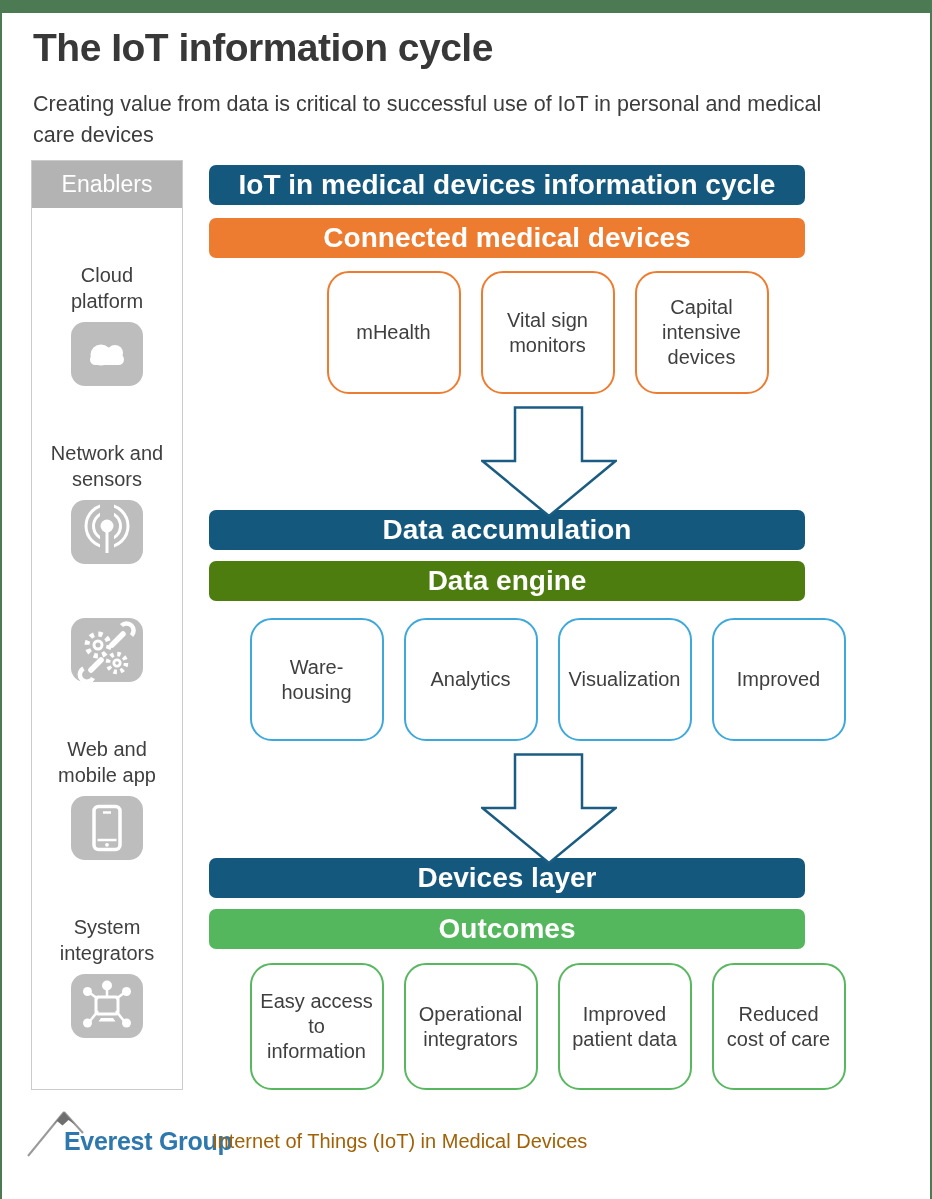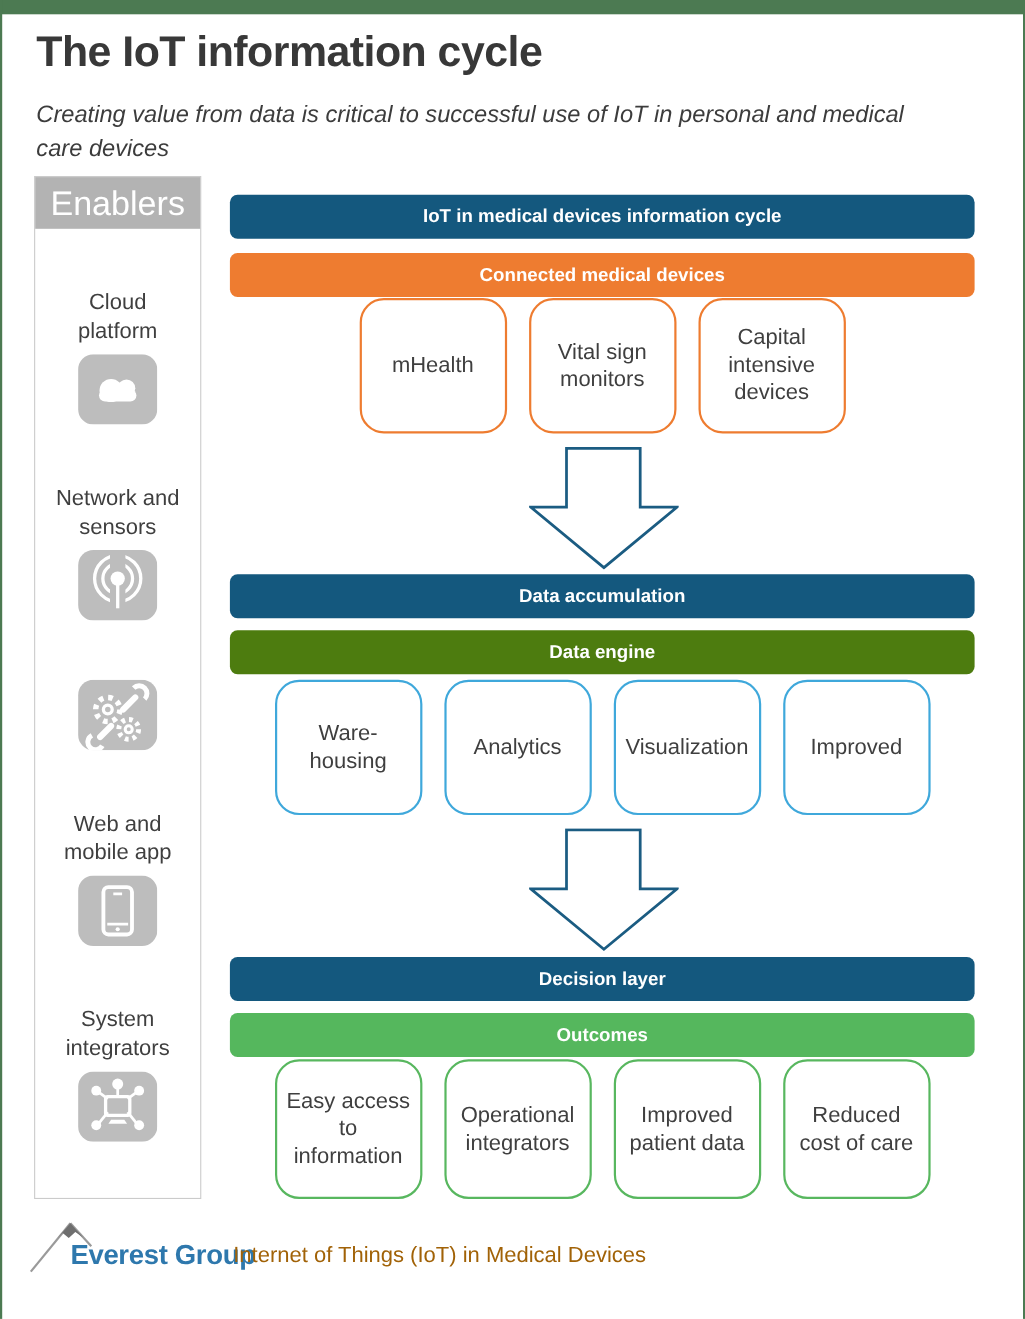--- a/index.html
+++ b/index.html
@@ -8,36 +8,36 @@
 
   
   .frame-top   { position:absolute; top:0; left:0; width:932px; height:13px; background:#4C7A52; }
   .frame-left  { position:absolute; top:0; left:0; width:2px;  height:1199px; background:#4C7A52; }
   .frame-right { position:absolute; top:0; right:0; width:2px; height:1199px; background:#4C7A52; }
 
   
   .page-title { position:absolute; left:33px; top:26px; font-size:39px; font-weight:700;
                 color:#383838; letter-spacing:-0.5px; }
   .page-subtitle { position:absolute; left:33px; top:89px; width:810px; font-size:21.5px;
-                   color:#3C3C3C; line-height:1.42;font-style:italic; }
+                   color:#3C3C3C; line-height:1.42; }
 
   
   .enablers { position:absolute; left:31px; top:160px; width:152px; height:930px;
               border:1.5px solid #CBCBCB; background:#fff; }
   .enablers-header { width:100%; height:47px; background:#B3B3B3; color:#fff;
-                     font-size:31px; text-align:center; line-height:47px; }
+                     font-size:23px; text-align:center; line-height:47px; }
   .enabler { margin-top:54px; text-align:center; }
   .enabler:first-of-type { margin-top:15px; }
   .enabler-label { width:116px; margin:0 auto 8px auto; font-size:20px; color:#3F3F3F;
                    line-height:1.3; }
   .enabler-icon { display:block; margin:0 auto; }
 
   
-  .bar { position:absolute; left:209px; width:677px; height:40px; border-radius:7px;
-         color:#fff; font-size:17px; font-weight:600; text-align:center; line-height:40px;margin-top:12px; }
+  .bar { position:absolute; left:209px; width:596px; height:40px; border-radius:7px;
+         color:#fff; font-size:28px; font-weight:600; text-align:center; line-height:40px; }
   .bar-dark   { background:#14587E; }
   .bar-orange { background:#EE7C30; }
   .bar-lblue  { background:#4d7c0f; }
   .bar-green  { background:#55B75D; }
 
   #bar-iot      { top:165px; }
   #bar-conn     { top:218px; }
   #bar-dataacc  { top:510px; z-index:1; }
   #bar-dataeng  { top:561px; }
   #bar-decision { top:858px; z-index:1; }
@@ -187,21 +187,21 @@
   <div class="flow-box box-blue">Ware-housing</div>
   <div class="flow-box box-blue">Analytics</div>
   <div class="flow-box box-blue">Visualization</div>
   <div class="flow-box box-blue">Improved</div>
 </div>
 
 <svg class="down-arrow" id="arrow-2" viewBox="0 0 136 112">
   <path d="M34 1.5 H101 V55 H134.5 L68 110 L1.5 55 H34 Z" fill="#ffffff" stroke="#1B5C82" stroke-width="2.5"></path>
 </svg>
 
-<div class="bar bar-dark" id="bar-decision">Decision layer</div>
+<div class="bar bar-dark" id="bar-decision">Devices layer</div>
 <div class="bar bar-green" id="bar-outcomes">Outcomes</div>
 
 <div class="box-row" id="row-outcomes">
   <div class="flow-box box-green">Easy access to information</div>
   <div class="flow-box box-green">Operational integrators</div>
   <div class="flow-box box-green">Improved patient data</div>
   <div class="flow-box box-green">Reduced cost of care</div>
 </div>
 
 <svg class="logo-mountain" width="80" height="52" viewBox="0 0 80 52">

